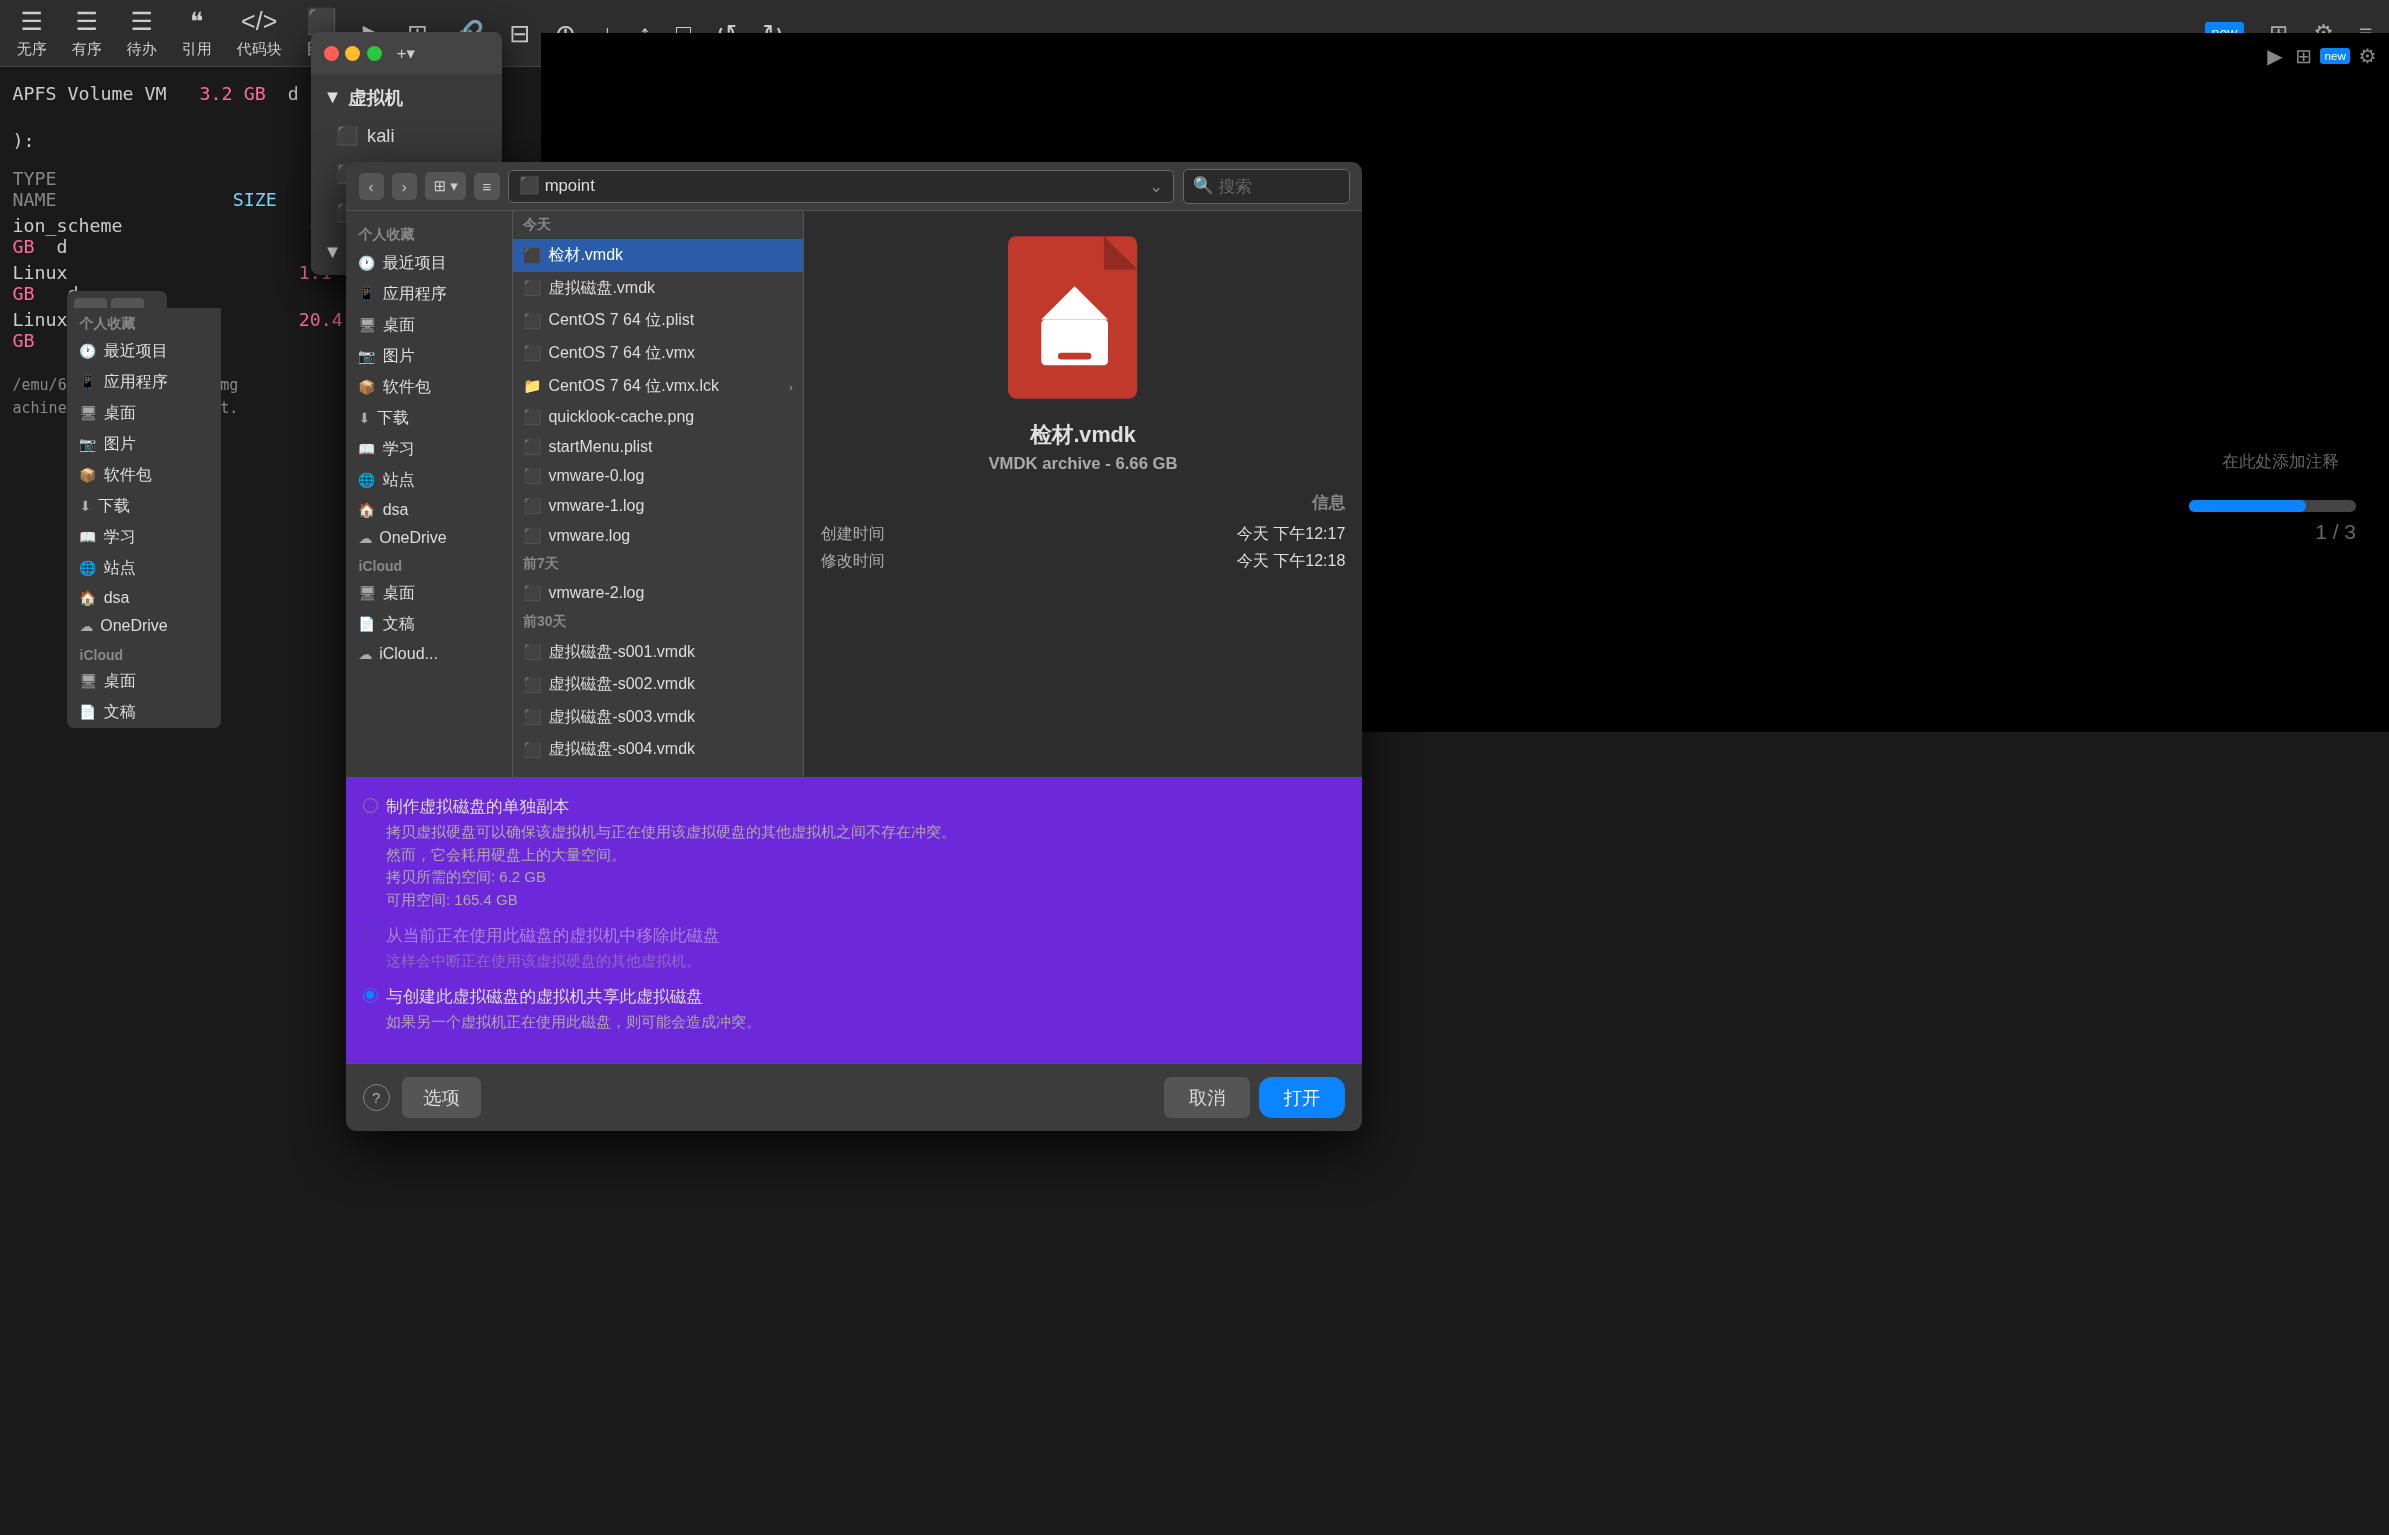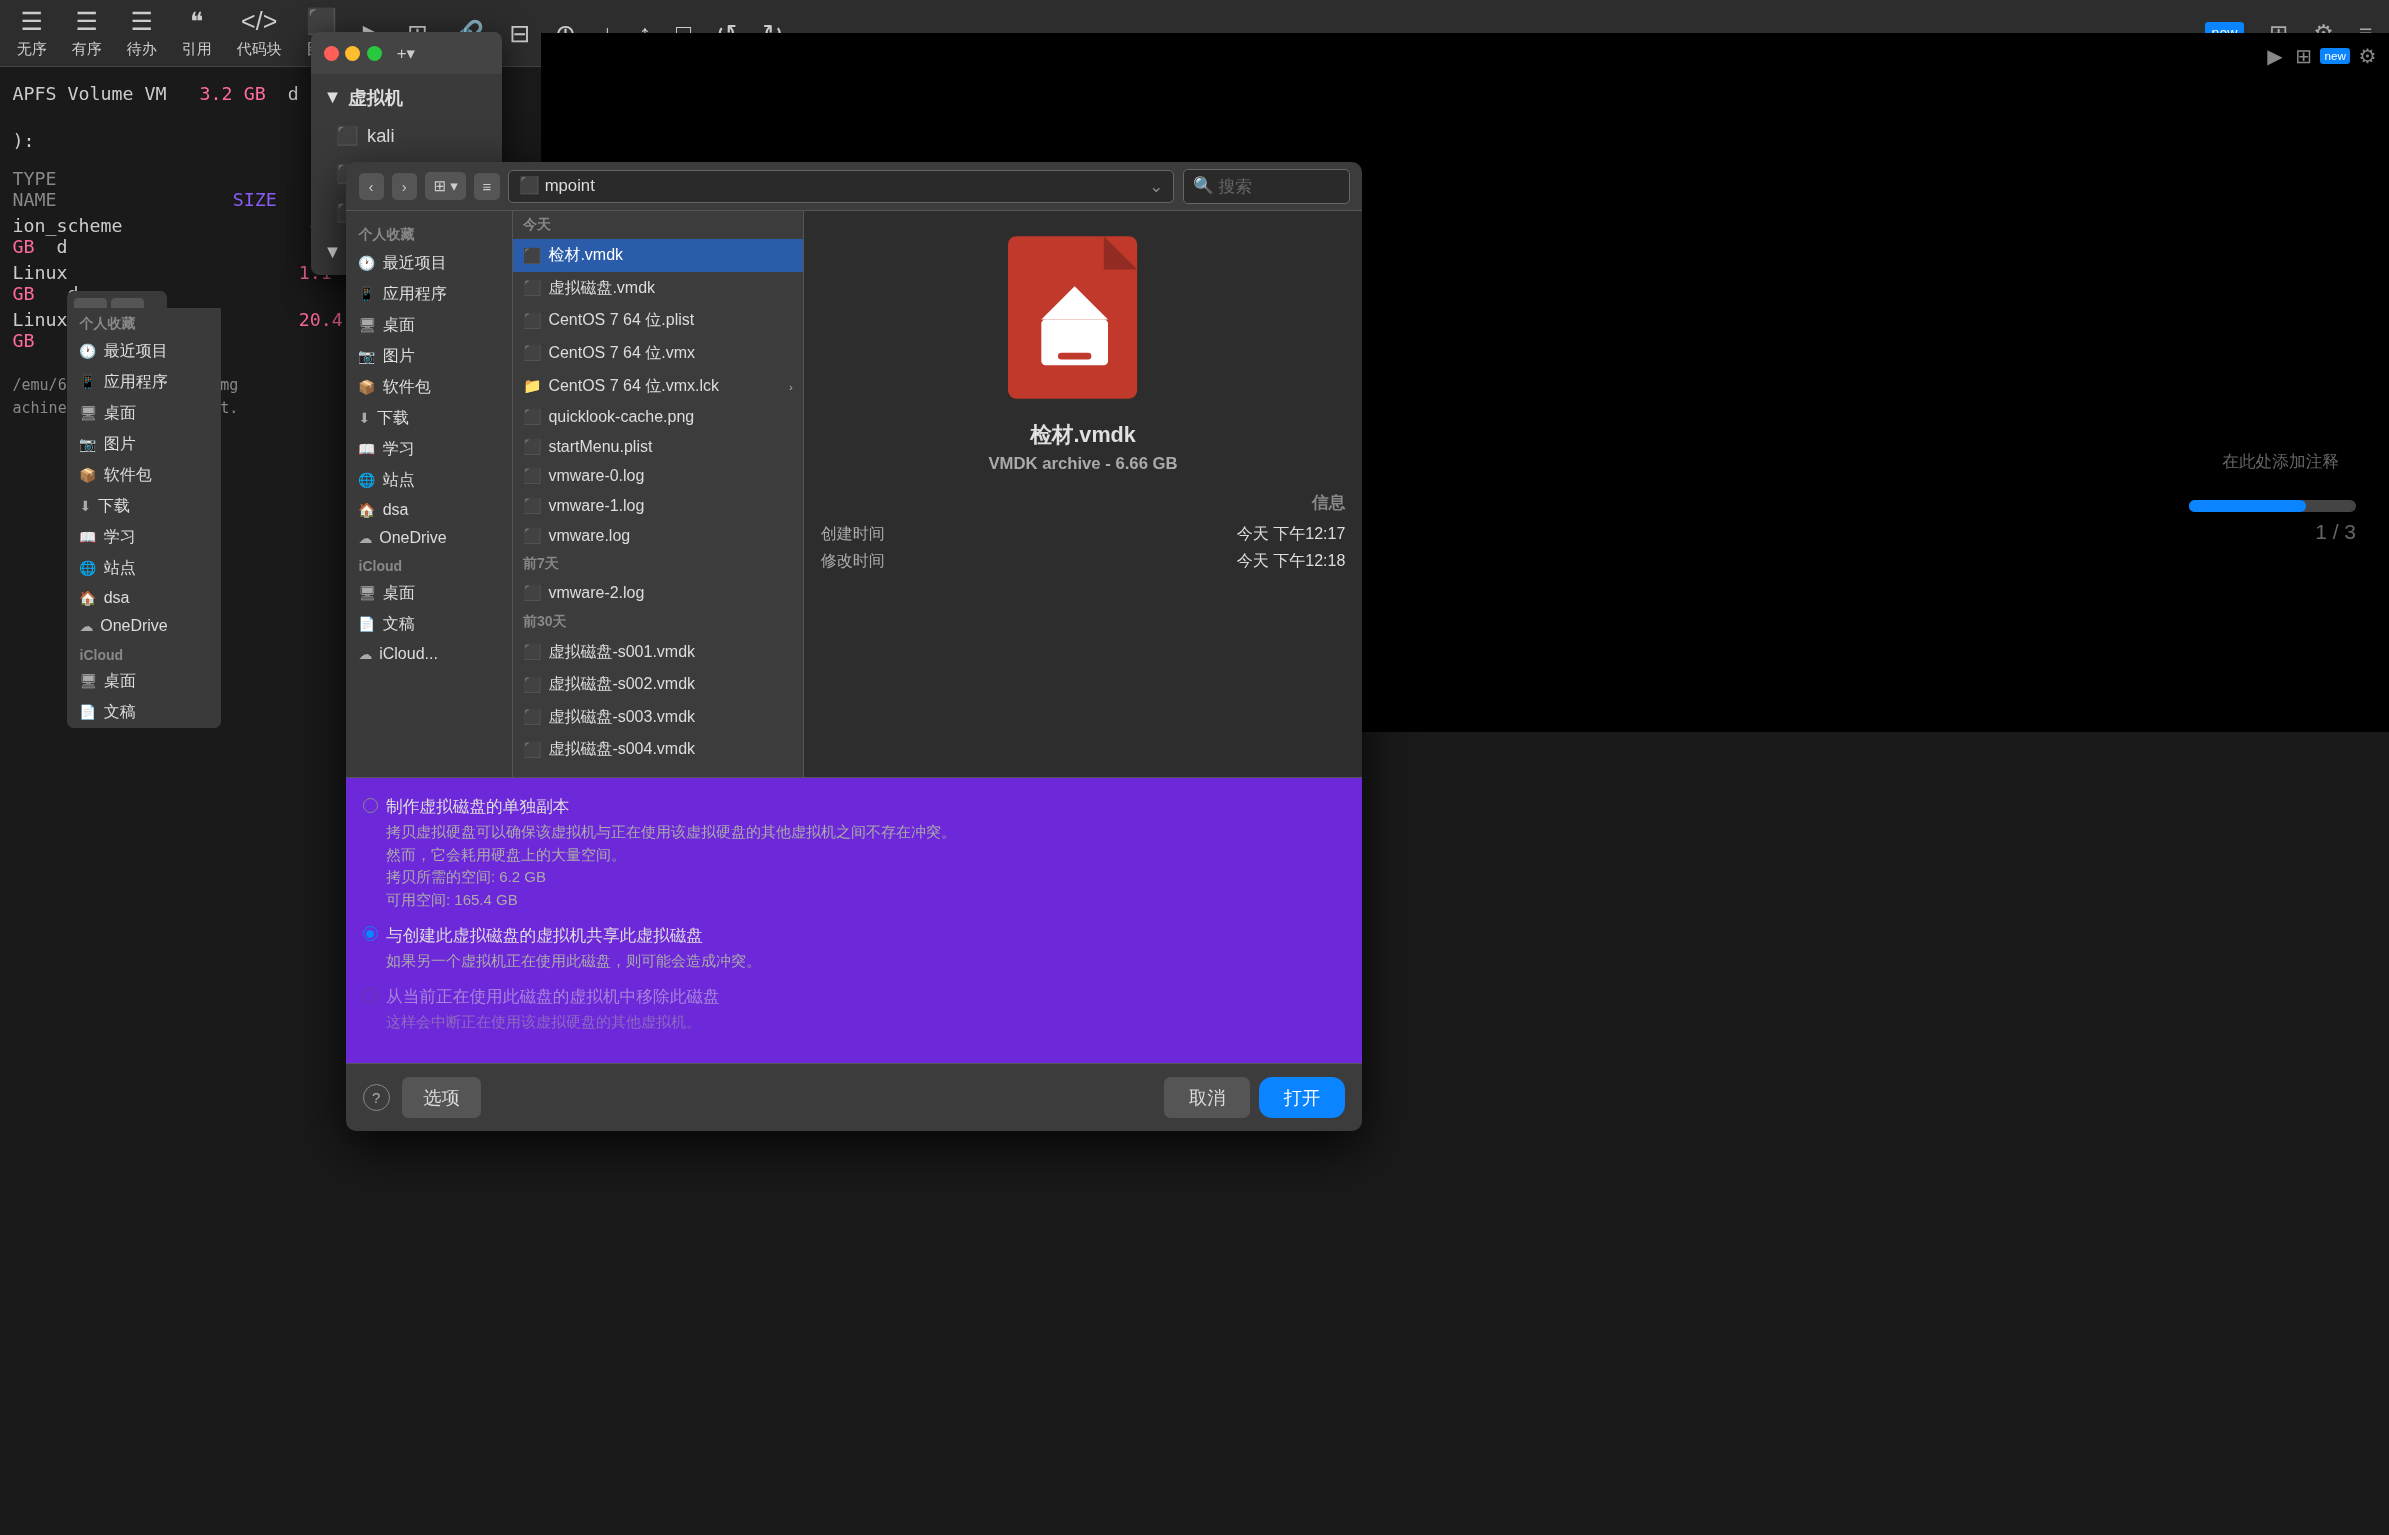--- a/index.html
+++ b/index.html
@@ -487,21 +487,21 @@
   <div style="color: #aaa; font-size: 23px; cursor: pointer;">⊞</div>
   <div style="color: #aaa; font-size: 23px; cursor: pointer;">⚙</div>
   <div style="color: #aaa; font-size: 23px; cursor: pointer;">≡</div>
 </div>
 
 <div class="left-content">
   <div class="line">APFS Volume VM &nbsp;&nbsp;<span class="pink">3.2 GB</span>&nbsp; d</div>
   <br>
   <div class="line">):</div>
   <div class="line" style="margin-top: 16.7px;">
-    <span style="color: #888;">TYPE NAME</span>&nbsp;&nbsp;&nbsp;&nbsp;&nbsp;&nbsp;&nbsp;&nbsp;&nbsp;&nbsp;&nbsp;&nbsp;&nbsp;&nbsp;&nbsp;&nbsp;<span style="color: #8b5cf6; margin-top: 6px;">SIZE</span>&nbsp;&nbsp;&nbsp;
+    <span style="color: #888;">TYPE NAME</span>&nbsp;&nbsp;&nbsp;&nbsp;&nbsp;&nbsp;&nbsp;&nbsp;&nbsp;&nbsp;&nbsp;&nbsp;&nbsp;&nbsp;&nbsp;&nbsp;<span style="color: #7dd3fc; margin-top: 6px;">SIZE</span>&nbsp;&nbsp;&nbsp;
   </div>
   <div class="line">ion_scheme&nbsp;&nbsp;&nbsp;&nbsp;&nbsp;&nbsp;&nbsp;&nbsp;&nbsp;&nbsp;&nbsp;&nbsp;&nbsp;&nbsp;&nbsp;&nbsp;&nbsp;<span class="pink">+21.5 GB</span>&nbsp; d</div>
   <div class="line">Linux&nbsp;&nbsp;&nbsp;&nbsp;&nbsp;&nbsp;&nbsp;&nbsp;&nbsp;&nbsp;&nbsp;&nbsp;&nbsp;&nbsp;&nbsp;&nbsp;&nbsp;&nbsp;&nbsp;&nbsp;&nbsp;<span class="pink">1.1 GB</span>&nbsp;&nbsp; d</div>
   <div class="line">Linux_LVM&nbsp;&nbsp;&nbsp;&nbsp;&nbsp;&nbsp;&nbsp;&nbsp;&nbsp;&nbsp;&nbsp;&nbsp;&nbsp;&nbsp;&nbsp;&nbsp;&nbsp;<span class="pink">20.4 GB</span></div>
   <div class="line" style="margin-top: 25px; font-size: 15px; color: #888;">/emu/6.1.0_1/bin/qemu-img</div>
   <div class="line" style="font-size: 15px; color: #888;">achines.localized/mpoint.</div>
 </div>
 
 <div class="vm-list-window" style="top: 32px; left: 311px; width: 191px;">
   <div class="vm-list-titlebar">
@@ -796,35 +796,35 @@
         <div class="radio-text">制作虚拟磁盘的单独副本</div>
         <div class="radio-subtext">
           拷贝虚拟硬盘可以确保该虚拟机与正在使用该虚拟硬盘的其他虚拟机之间不存在冲突。<br>
           然而，它会耗用硬盘上的大量空间。<br>
           拷贝所需的空间: 6.2 GB<br>
           可用空间: 165.4 GB
         </div>
       </div>
     </div>
 
+    <div class="radio-option" style="opacity: 0.5;">
+      <div class="radio-circle disabled"></div>
+      <div>
+        <div class="radio-text">从当前正在使用此磁盘的虚拟机中移除此磁盘</div>
+        <div class="radio-subtext">这样会中断正在使用该虚拟硬盘的其他虚拟机。</div>
+      </div>
+    </div>
+
     <div class="radio-option">
       <div class="radio-circle checked"></div>
       <div>
         <div class="radio-text">与创建此虚拟磁盘的虚拟机共享此虚拟磁盘</div>
         <div class="radio-subtext">如果另一个虚拟机正在使用此磁盘，则可能会造成冲突。</div>
       </div>
     </div>
-
-    <div class="radio-option" style="opacity: 0.5;">
-      <div class="radio-circle disabled"></div>
-      <div>
-        <div class="radio-text">从当前正在使用此磁盘的虚拟机中移除此磁盘</div>
-        <div class="radio-subtext">这样会中断正在使用该虚拟硬盘的其他虚拟机。</div>
-      </div>
-    </div>
   </div>
 
   <div class="action-bar">
     <div style="display: flex; align-items: center; gap: 12.5px;">
       <div class="help-icon">?</div>
       <button class="action-btn-left">选项</button>
     </div>
     <div class="action-btns-right">
       <button class="btn-cancel">取消</button>
       <button class="btn-open">打开</button>

